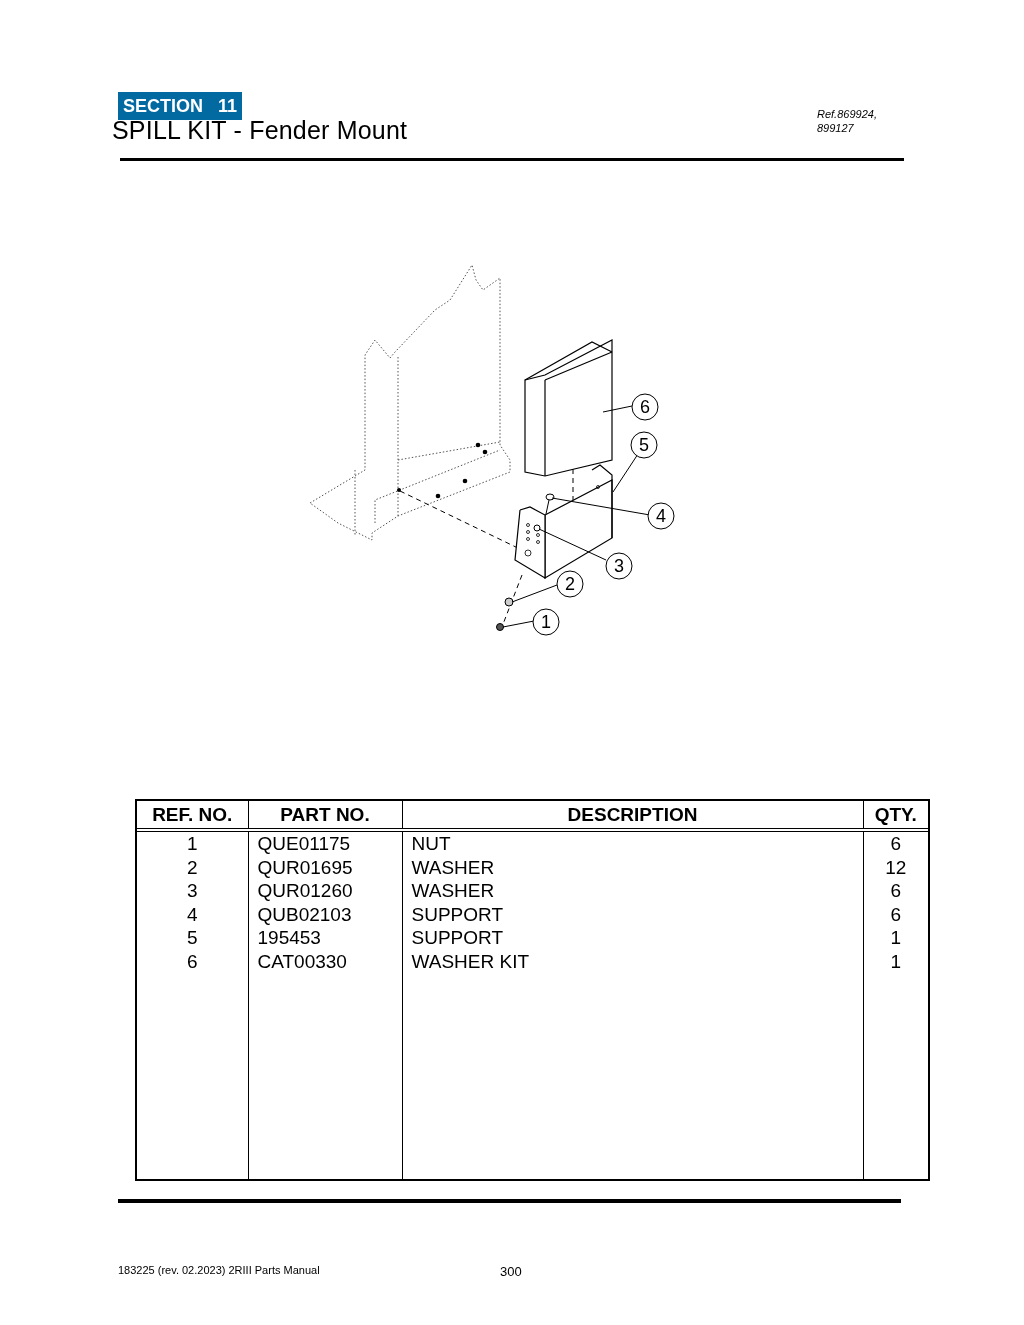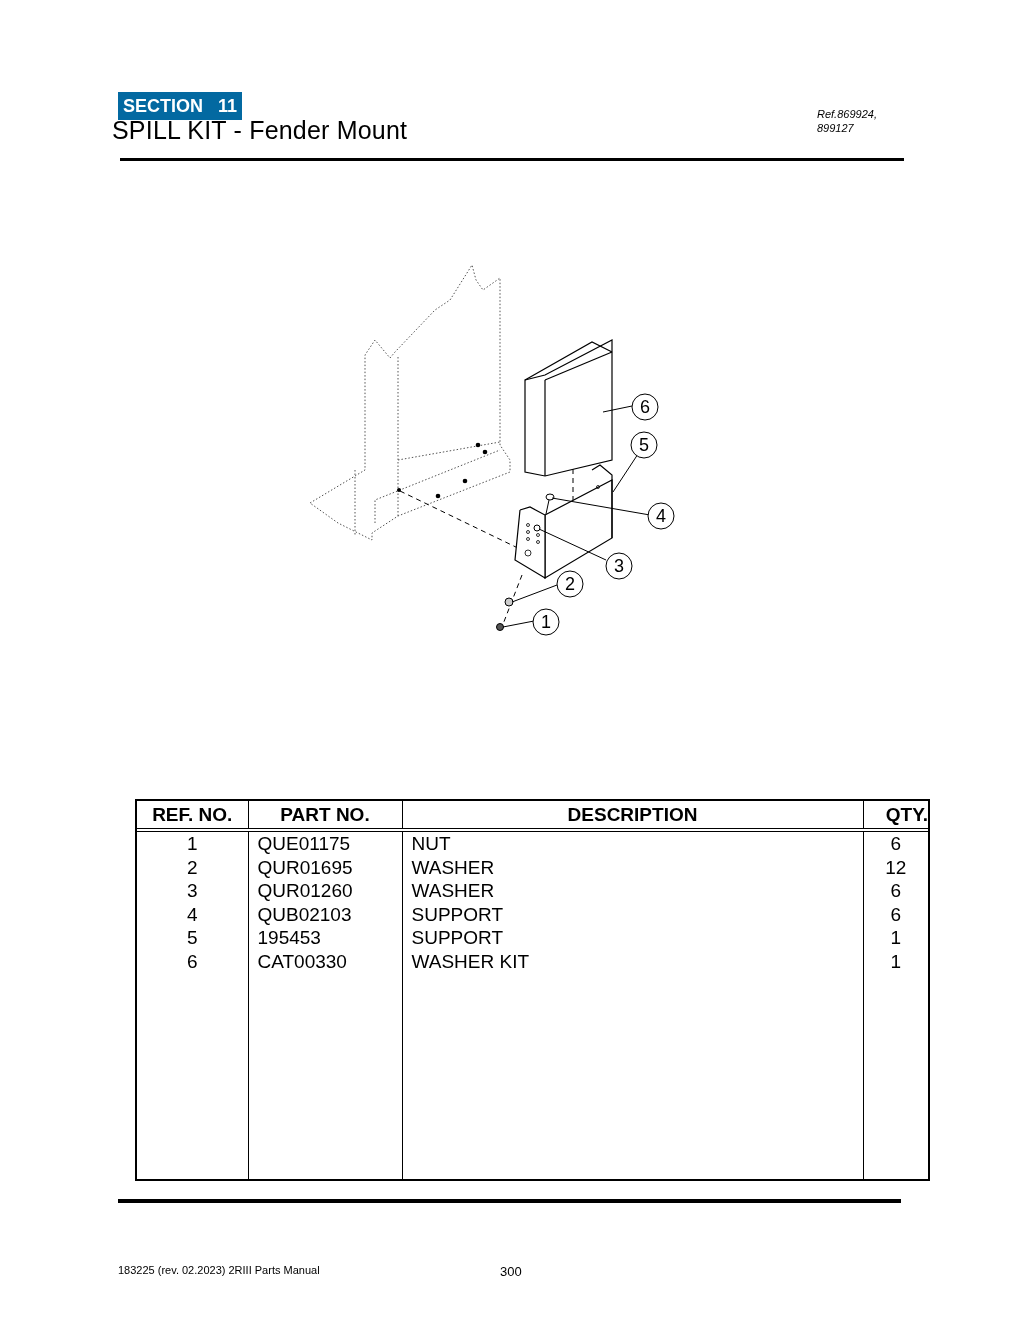--- a/index.html
+++ b/index.html
@@ -5,21 +5,21 @@
   html, body { margin: 0; padding: 0; background: #ffffff; }
   body { width: 1024px; height: 1325px; position: relative; font-family: "Liberation Sans", sans-serif; color: #000; overflow: hidden; }
   .section-badge { position: absolute; left: 118px; top: 92px; height: 28px; background: #0369a1; color: #fff; font-weight: bold; font-size: 18px; line-height: 28px; padding: 0 5px; white-space: pre; }
   .page-title { position: absolute; left: 112px; top: 110px; font-weight: normal; font-size: 25px; line-height: 40px; letter-spacing: 0.2px; }
   .ref-note { position: absolute; left: 817px; top: 107px; font-style: italic; font-size: 11px; line-height: 14px; }
   .rule-top { position: absolute; left: 120px; top: 158px; width: 784px; height: 3px; background: #000; }
   .diagram { position: absolute; left: 300px; top: 260px; width: 400px; height: 380px; }
   .parts-table { position: absolute; left: 115px; top: 799px; width: 795px; height: 382px; border: 2.5px solid #000; box-sizing: border-box; margin-left: 20px; }
   .parts-table table { border-collapse: collapse; width: 100%; height: 100%; table-layout: fixed; }
   .parts-table th { font-weight: bold; font-size: 19px; height: 27px; border-bottom: 4px double #000; border-right: 1.5px solid #000; padding: 0; text-align: center; vertical-align: middle; }
-  .parts-table th:last-child { border-right: none; text-align: right; }
+  .parts-table th:last-child { border-right: none; }
   .parts-table td { border-right: 1.5px solid #000; padding: 0; vertical-align: top; font-size: 19px; line-height: 23.5px; }
   .parts-table td:last-child { border-right: none; }
   .col-ref { text-align: center; }
   .col-part { padding-left: 9px !important; }
   .col-desc { padding-left: 9px !important; }
   .col-qty { text-align: center; }
   .cell-line { display: block; height: 23.5px; }
   .rule-bottom { position: absolute; left: 118px; top: 1199px; width: 783px; height: 3.5px; background: #000; }
   .footer-doc { position: absolute; left: 118px; top: 1264px; font-size: 11px; }
   .footer-page { position: absolute; left: 500px; top: 1264px; font-size: 13px; }

